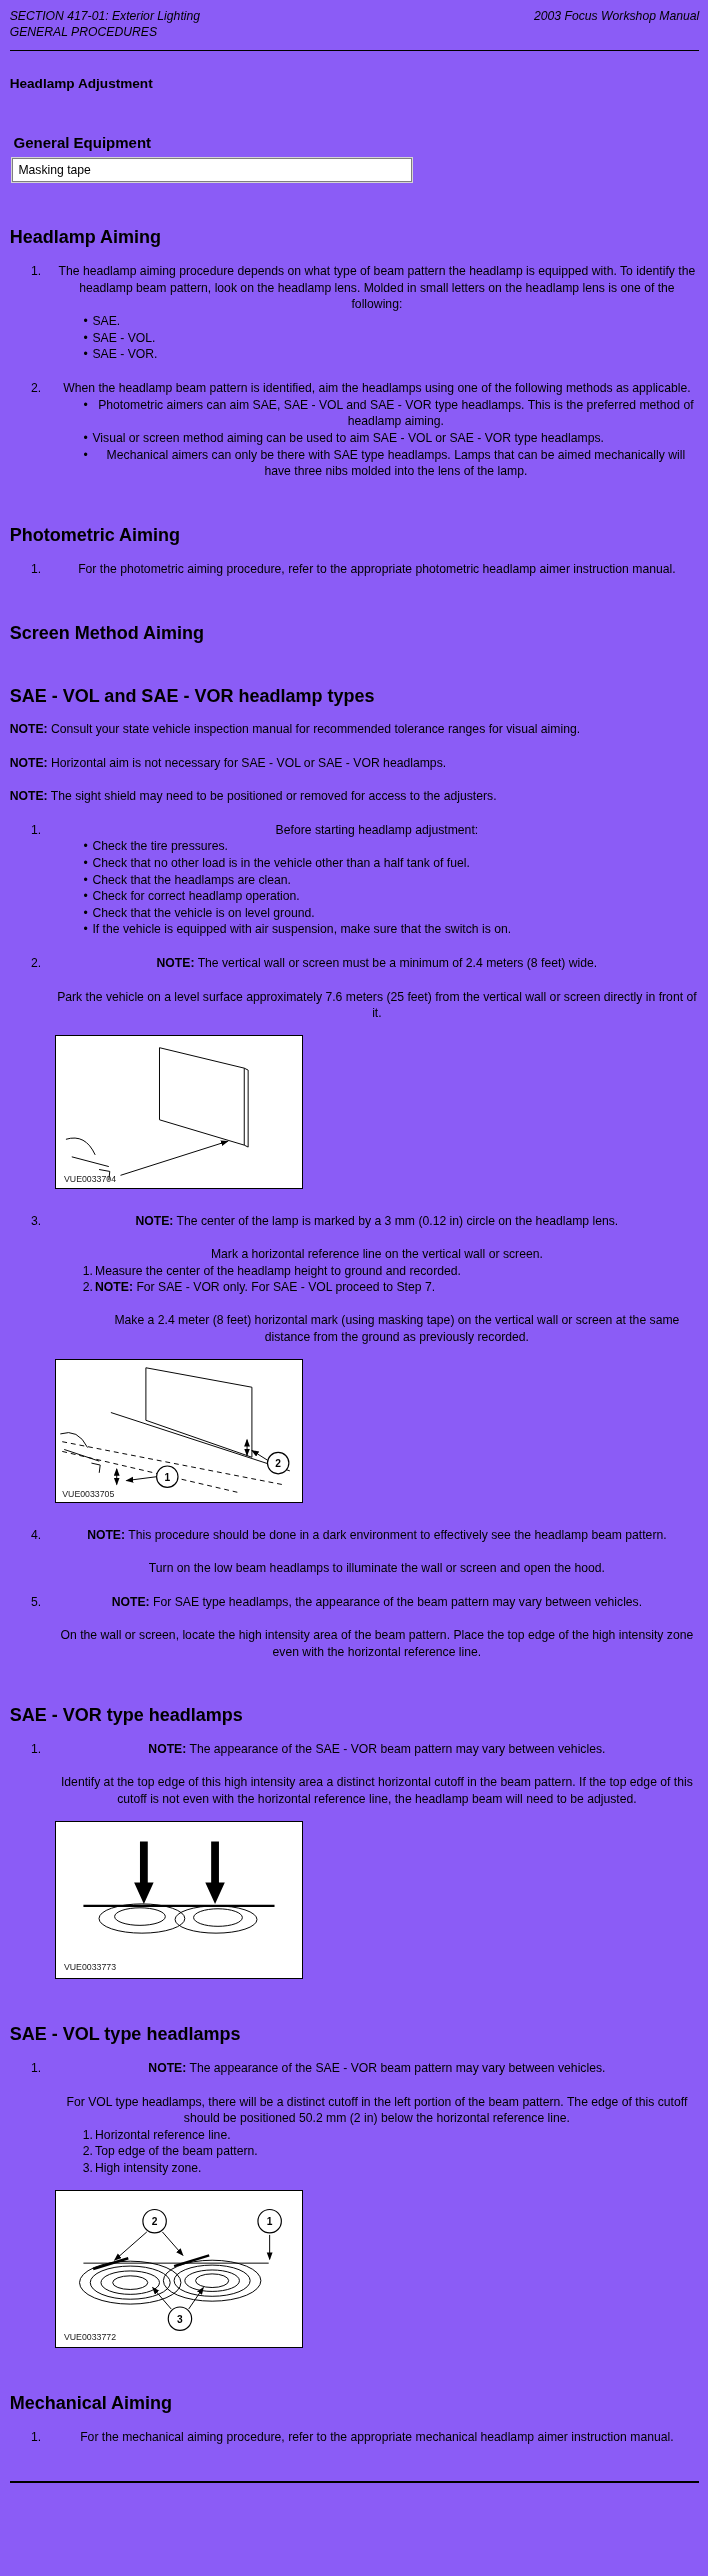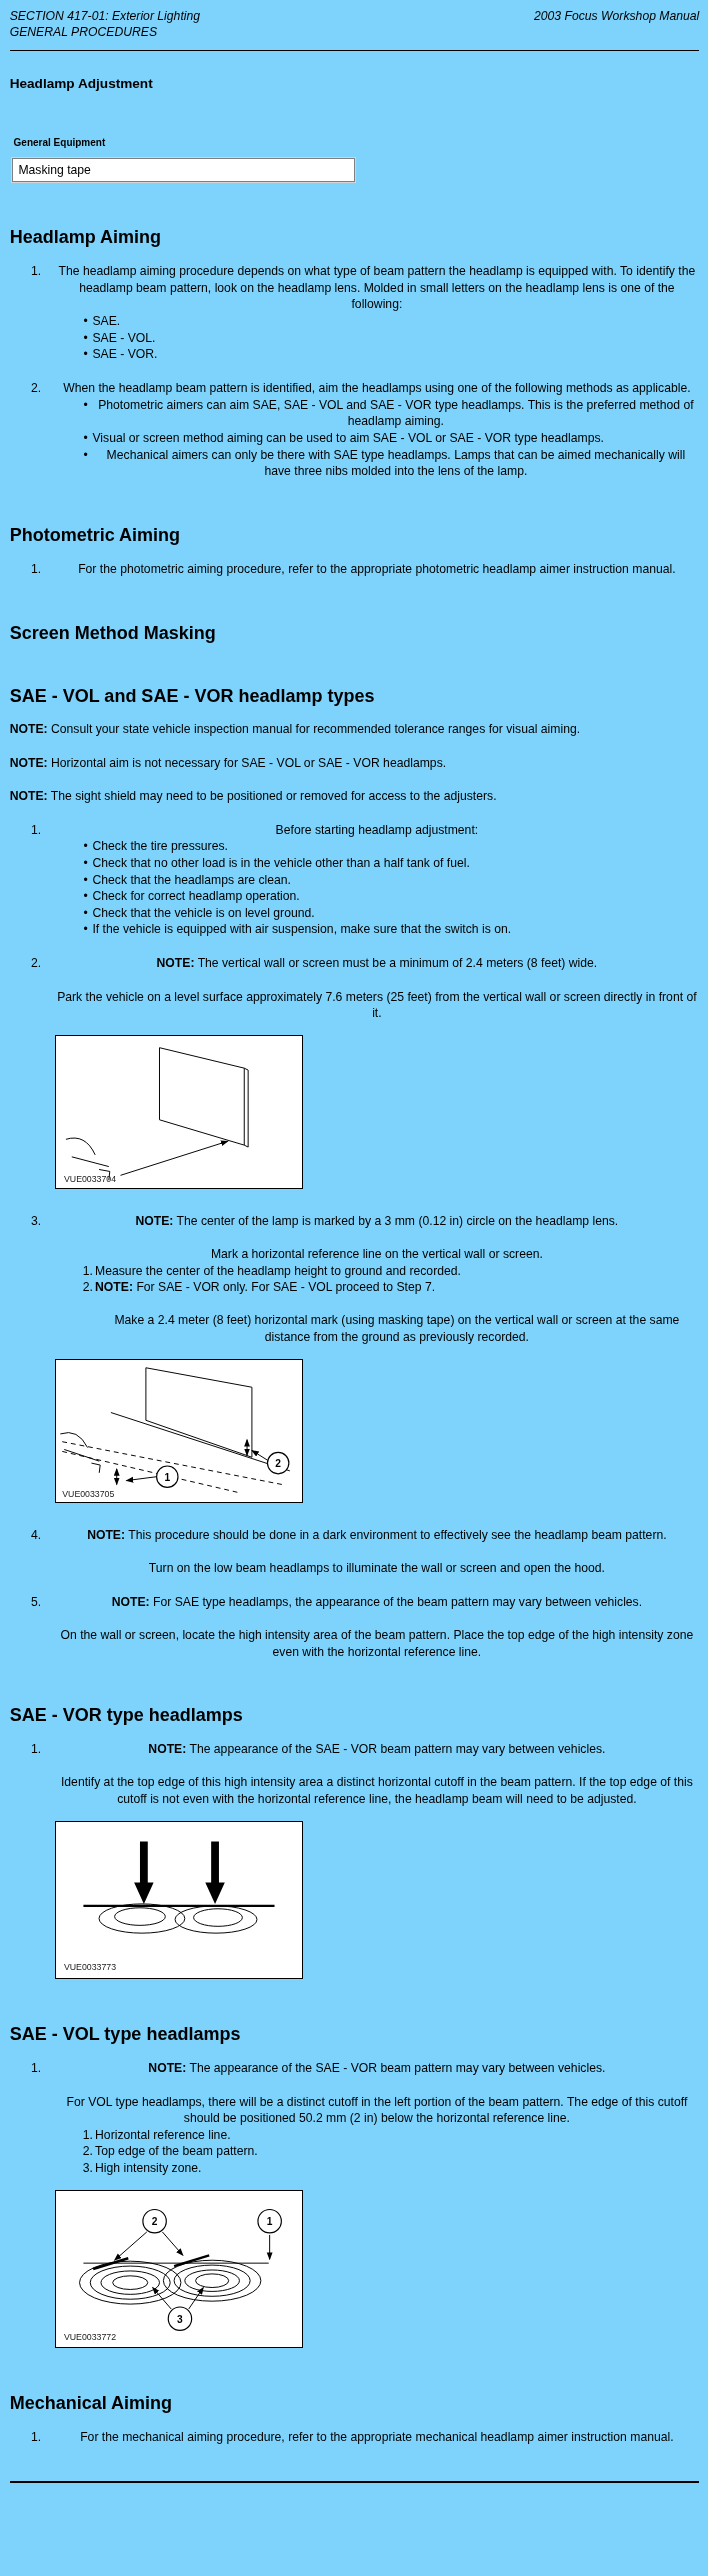--- a/index.html
+++ b/index.html
@@ -1,25 +1,25 @@
 <!DOCTYPE html>
 <html><head>
 <meta charset="utf-8">
 <style>
   html,body{margin:0;padding:0;background:#fff;color:#000;}
   body{font-family:"Liberation Sans",sans-serif;font-size:12.2px;line-height:16.6px;}
-  .page{width:709px;min-height:2576px;box-sizing:border-box;padding:7.8px 9.7px 11.7px 9.7px;position:relative;background:#7dd3fc;}
+  .page{width:709px;min-height:2576px;box-sizing:border-box;padding:7.8px 9.7px 11.7px 9.7px;position:relative;background:#8b5cf6;}
   .hdr-row{display:flex;justify-content:space-between;}
   .it{font-style:italic;}
   .rule{border-top:1.9px solid #000;margin-top:8.8px;}
   .rule-bottom{border-top:2.9px solid #000;margin-top:35px;}
   .title{font-size:13.6px;font-weight:bold;margin-top:25px;}
   .h2{font-size:18px;font-weight:bold;margin-top:47px;}
-  .ge-head{font-weight:bold;margin-top:43px;margin-left:3.9px;font-size:10px;}
-  .ge-box{margin-top:5.8px;margin-left:1.9px;width:343px;border:1px solid #7f7f7f;outline:1px solid #d4d4d4;padding:2.9px 5.8px;box-sizing:border-box;background:#fff;}
+  .ge-head{font-weight:bold;margin-top:43px;margin-left:3.9px;font-size:15px;}
+  .ge-box{margin-top:5.8px;margin-left:1.9px;width:400px;border:1px solid #7f7f7f;outline:1px solid #d4d4d4;padding:2.9px 5.8px;box-sizing:border-box;background:#fff;}
   .step{display:flex;margin-top:17.5px;padding-left:21.4px;}
   .step.aftermath{margin-top:23.4px;}
   .num{min-width:23.4px;}
   .itext{flex:1;text-align:center;}
   .bullet{display:flex;margin-left:24.4px;}
   .dot{min-width:13.6px;}
   .para{margin-top:16.6px;}
   .para2{margin-top:16.6px;margin-left:40px;}
   .sub{display:flex;margin-left:26px;}
   .subnum{min-width:14.6px;}
@@ -95,21 +95,21 @@
         </div>
     </div>
   </div>
 
   <div class="h2">Photometric Aiming</div>
   <div class="step">
     <span class="num">1.</span>
     <div class="itext">For the photometric aiming procedure, refer to the appropriate photometric headlamp aimer instruction manual.</div>
   </div>
 
-  <div class="h2">Screen Method Masking</div>
+  <div class="h2">Screen Method Aiming</div>
 
   <div class="h2">SAE - VOL and SAE - VOR headlamp types</div>
 
   <div class="note-line"><span class="b">NOTE:</span> <span>Consult your state vehicle inspection manual for recommended tolerance ranges for visual aiming.</span></div>
   <div class="note-line"><span class="b">NOTE:</span> <span>Horizontal aim is not necessary for SAE - VOL or SAE - VOR headlamps.</span></div>
   <div class="note-line"><span class="b">NOTE:</span> <span>The sight shield may need to be positioned or removed for access to the adjusters.</span></div>
 
   <div class="step">
     <span class="num">1.</span>
     <div class="itext">

